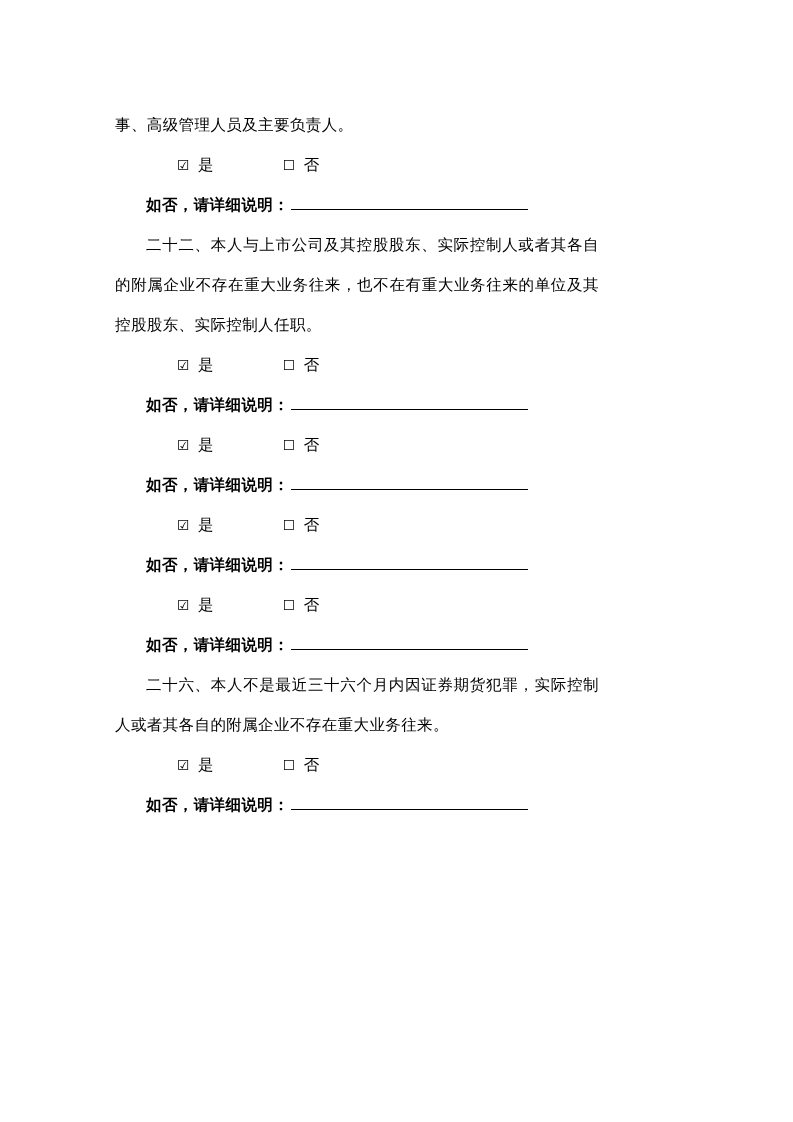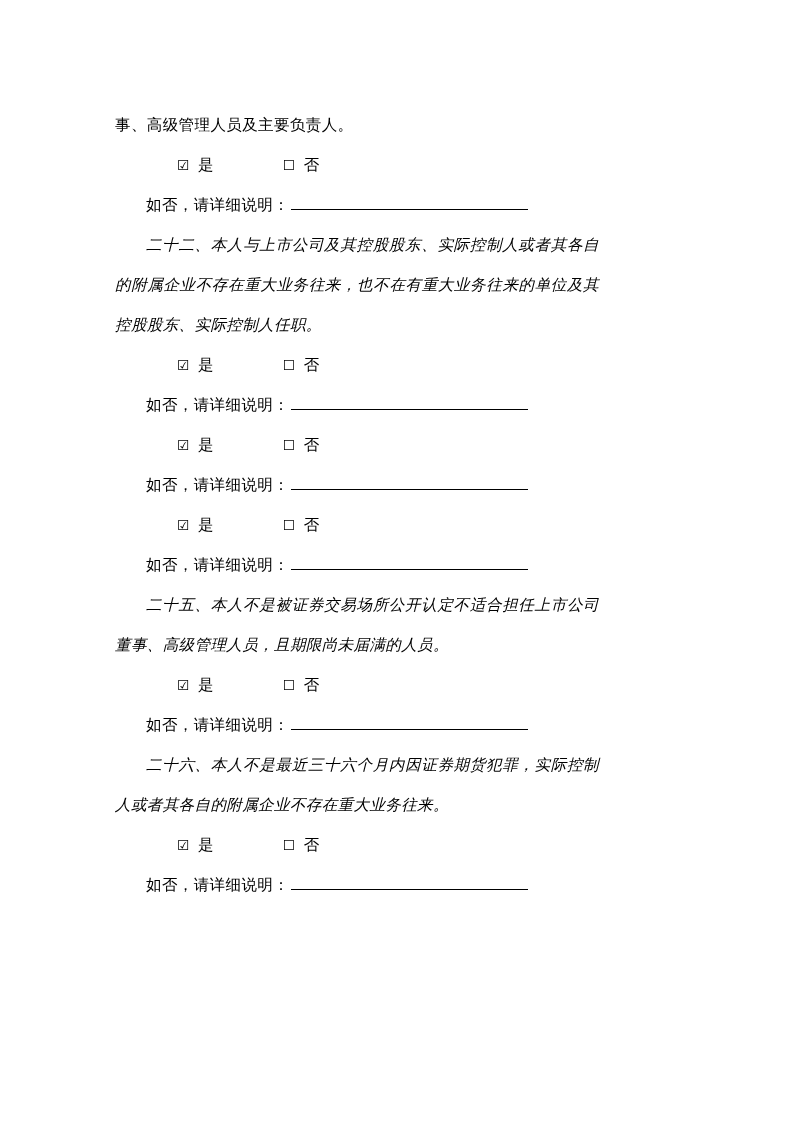--- a/index.html
+++ b/index.html
@@ -29,21 +29,20 @@
   }
   .para {
     text-align: justify;
     text-justify: inter-ideograph;
     margin: 0;
     padding: 0;
     letter-spacing: 0.4px;
   }
   .para.indent {
     text-indent: 2em;
-    font-style: italic;
   }
   .choice-row {
     display: block;
     margin: 0;
     padding: 0;
     white-space: nowrap;
     text-indent: 2em;
     letter-spacing: 0.4px;
   }
   .box {
@@ -58,20 +57,21 @@
     display: inline-block;
     width: 38px;
   }
   .explain-row {
     display: block;
     margin: 0;
     padding: 0;
     text-indent: 2em;
     white-space: nowrap;
     letter-spacing: 0.4px;
+    font-weight: bold;
   }
   .rule {
     display: inline-block;
     width: 237px;
     border-bottom: 1px solid #000;
     height: 14px;
     vertical-align: baseline;
     margin-left: 2px;
   }
 </style>
@@ -96,21 +96,20 @@
 
     <div class="choice-row"><span class="box">☑</span><span class="opt-label">是</span><span class="gap"></span><span class="box">☐</span><span class="opt-label">否</span></div>
 
     <div class="explain-row"><span>如否，请详细说明：</span><span class="rule"></span></div>
 
 
     <div class="choice-row"><span class="box">☑</span><span class="opt-label">是</span><span class="gap"></span><span class="box">☐</span><span class="opt-label">否</span></div>
 
     <div class="explain-row"><span>如否，请详细说明：</span><span class="rule"></span></div>
 
-    <p class="para indent">二十五、本人不是被证券交易场所公开认定不适合担任上市公司董事、高级管理人员，且期限尚未届满的人员。</p>
 
     <div class="choice-row"><span class="box">☑</span><span class="opt-label">是</span><span class="gap"></span><span class="box">☐</span><span class="opt-label">否</span></div>
 
     <div class="explain-row"><span>如否，请详细说明：</span><span class="rule"></span></div>
 
     <p class="para indent">二十六、本人不是最近三十六个月内因证券期货犯罪，实际控制人或者其各自的附属企业不存在重大业务往来。</p>
 
     <div class="choice-row"><span class="box">☑</span><span class="opt-label">是</span><span class="gap"></span><span class="box">☐</span><span class="opt-label">否</span></div>
 
     <div class="explain-row"><span>如否，请详细说明：</span><span class="rule"></span></div>

